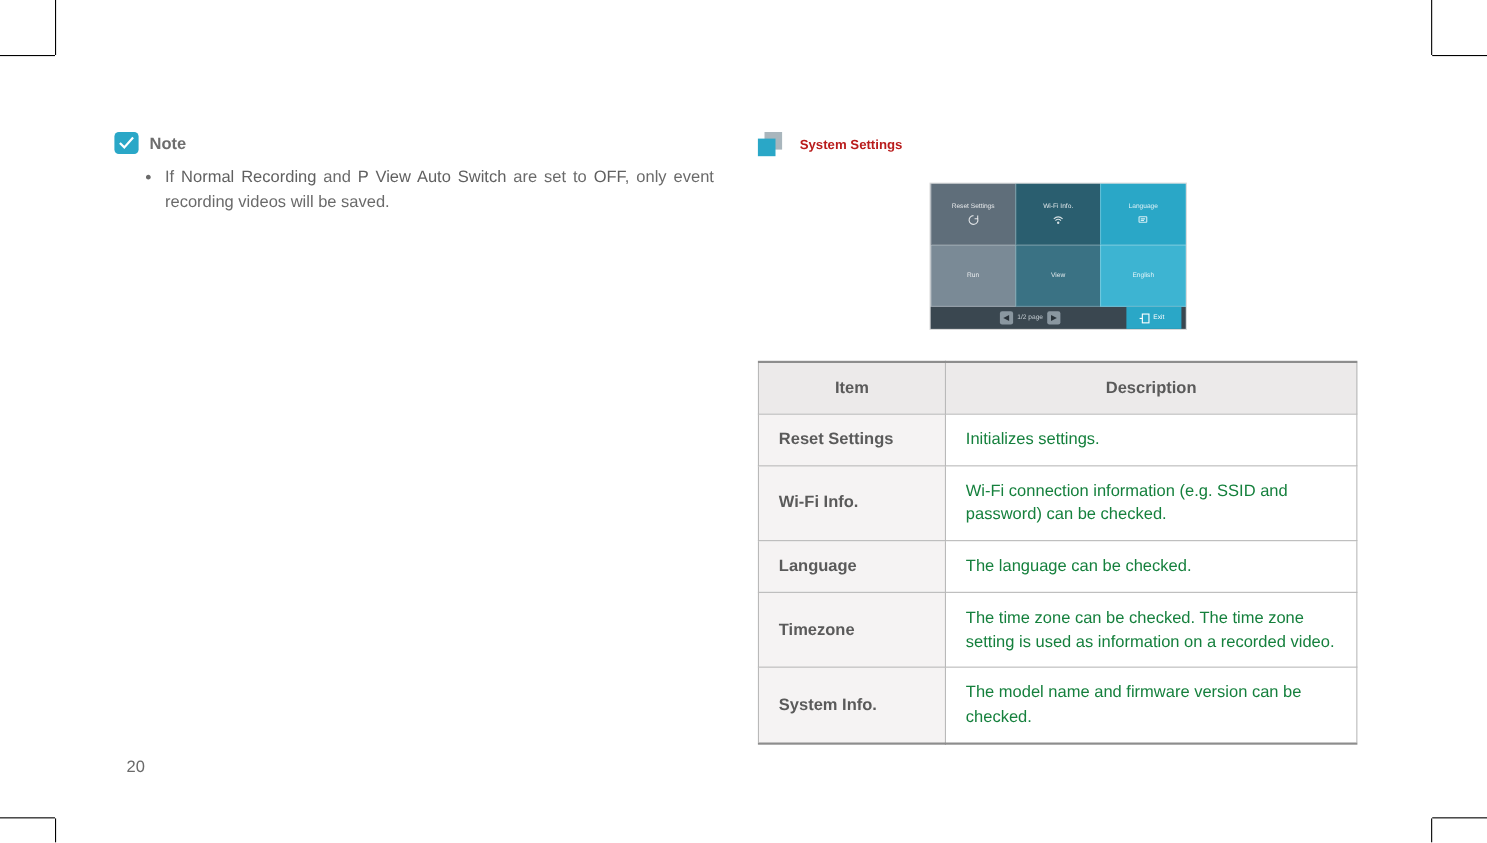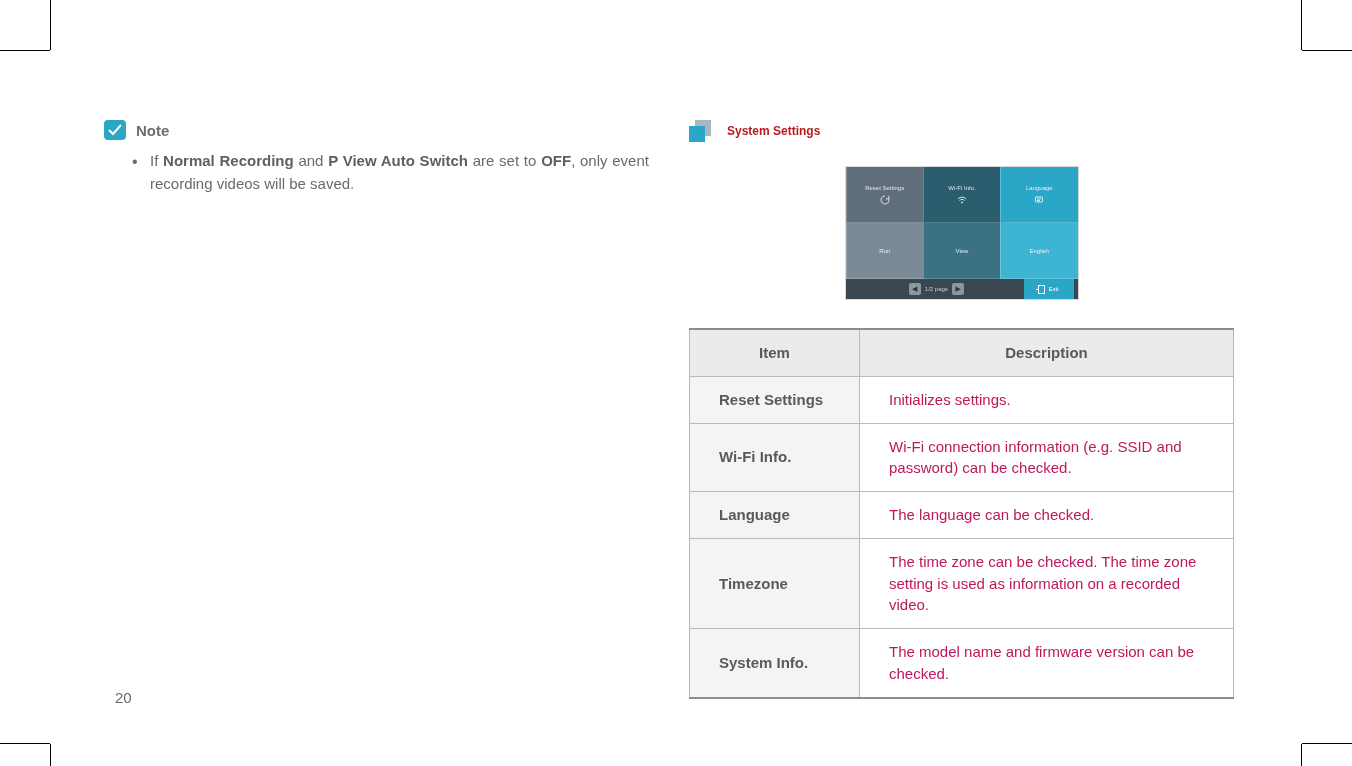--- a/index.html
+++ b/index.html
@@ -40,21 +40,21 @@
   .note-icon {
     width: 22px; height: 20px; border-radius: 4px;
     background: #2aa7c7;
     display: flex; align-items: center; justify-content: center;
   }
   .note-icon svg { width: 14px; height: 12px; }
   .note-label { font-weight: 700; font-size: 15px; color: #6d6d6d; }
   .note-list { margin: 0 0 0 28px; padding: 0; list-style: none; }
   .note-list li { position: relative; padding-left: 18px; font-size: 15px; line-height: 1.5; color: #6a6a6a; text-align: justify; }
   .note-list li::before { content: "•"; position: absolute; left: 0; top: 0; font-size: 16px; color: #6a6a6a; }
-  .note-list b { font-weight: 700; color: #606060; }
+  .note-list b { font-weight: 400; color: #606060; }
 
   
   .section-head { display: flex; align-items: center; gap: 14px; margin-bottom: 24px; }
   .sq-icon { position: relative; width: 24px; height: 22px; }
   .sq-icon .back { position: absolute; left: 6px; top: 0; width: 16px; height: 16px; background: #a9b6bd; }
   .sq-icon .front { position: absolute; left: 0; top: 6px; width: 16px; height: 16px; background: #2aa7c7; }
   .section-title { font-weight: 700; font-size: 12px; color: #b91c1c; }
 
   
   .device-wrap { display: flex; justify-content: center; margin-bottom: 28px; }
@@ -106,26 +106,26 @@
   .exit-tab {
     width: 50px; height:100%; background:#2aa7c7;
     display:flex; align-items:center; justify-content:center; gap:3px;
     color:#fff; font-size:6px;
   }
   .exit-tab .door { width:7px; height:9px; border:1px solid #fff; position:relative; }
   .exit-tab .door::after { content:""; position:absolute; left:-3px; top:3px; width:3px; height:1px; background:#fff; }
 
   
   .tbl { width: 100%; border-collapse: collapse; font-size: 15px; }
-  .tbl th, .tbl td { border: 1px solid #b9b9b9; padding: 12px 29px; text-align: left; vertical-align: middle; line-height: 1.45; }
+  .tbl th, .tbl td { border: 1px solid #b9b9b9; padding: 12px 18px; text-align: left; vertical-align: middle; line-height: 1.45; }
   .tbl thead th { background: #eceaea; color:#5a5a5a; font-weight:700; text-align:center; }
   .tbl tbody th {
     background: #f5f3f3; color:#5a5a5a; font-weight:700; width: 170px;
   }
-  .tbl td { color:#be185d; }
+  .tbl td { color:#15803d; }
   .tbl tr:first-child th:first-child { border-left: 1px solid #b9b9b9; }
   .tbl { border-top: 2px solid #8d8d8d; border-bottom: 2px solid #8d8d8d; }
 
   .page-number {
     position: absolute;
     left: 115px;
     bottom: 60px;
     font-size: 15px;
     color: #6a6a6a;
   }

